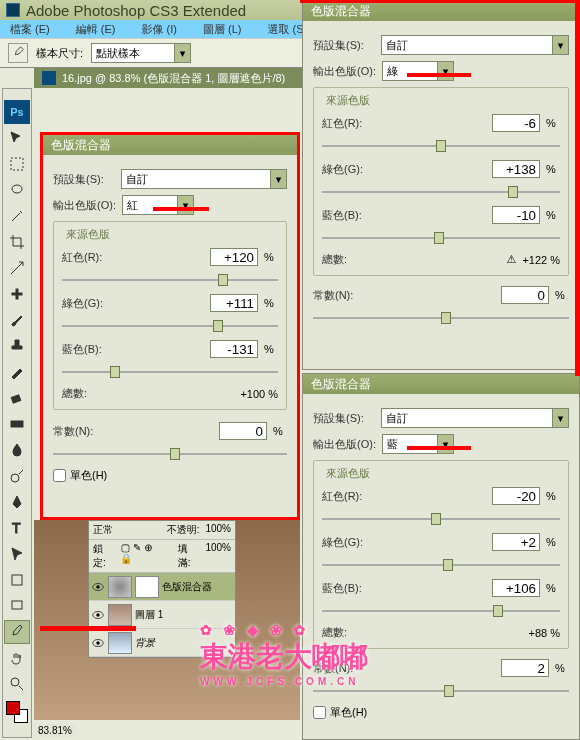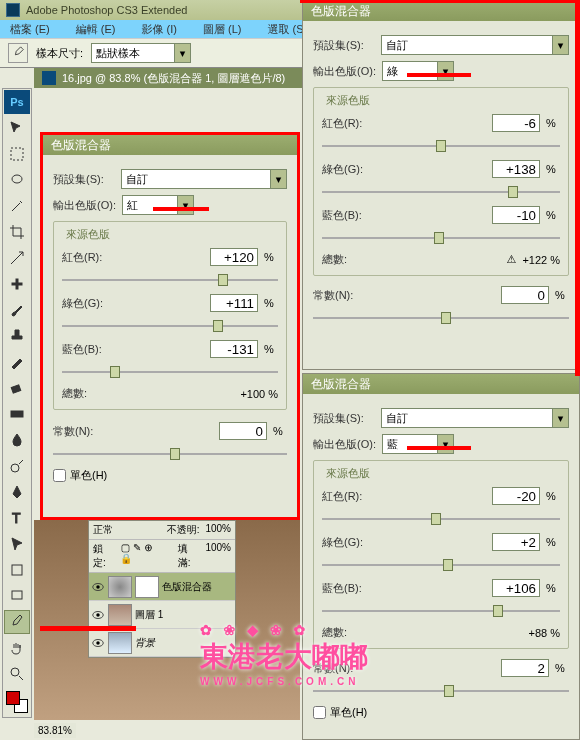--- a/index.html
+++ b/index.html
@@ -1,32 +1,32 @@
 <!DOCTYPE html>
 <html><head>
 <meta charset="utf-8">
 <style>
 * { box-sizing: border-box; margin: 0; padding: 0; font-family: "Microsoft YaHei", Arial, sans-serif; }
 body { width: 580px; height: 740px; background: #e8eadc; overflow: hidden; position: relative; font-size: 11px; }
 
 .titlebar { background: linear-gradient(#c6d0a4, #b8c28e); height: 20px; display: flex; align-items: center; padding: 0 6px; }
 .titlebar .ps-icon { width: 14px; height: 14px; background: #0a3a5a; border: 1px solid #3a6a8a; margin-right: 6px; }
-.titlebar-text { color: #3a4028; font-size: 11px; }
+.titlebar-text { color: #3a4028; font-size: 15px; }
 
 .menubar { background: #7dd3fc; height: 18px; display: flex; padding: 0 6px; gap: 18px; align-items: center; }
 .menubar span { padding: 0 4px; color: #333; cursor: default; }
 
 .optionsbar { background: #ecefe0; height: 30px; border-top: 1px solid #ccc; border-bottom: 1px solid #888; display: flex; align-items: center; padding: 0 8px; gap: 8px; }
 .eyedrop { width: 20px; height: 20px; border: 1px solid #999; display: flex; align-items: center; justify-content: center; }
 .eyedrop svg { width: 14px; height: 14px; }
 
 .doc-tab { background: #7b8b5a; color: #fff; height: 20px; display: flex; align-items: center; padding: 0 8px; margin-left: 34px; }
 .doc-tab .mini { width: 14px; height: 14px; background: #0a4a7a; margin-right: 6px; }
 
-.toolbox { position: absolute; left: 2px; top: 88px; width: 30px; background: #e4e6d8; border: 1px solid #999; display: flex; flex-direction: column; padding: 0 0; }
+.toolbox { position: absolute; left: 2px; top: 88px; width: 30px; background: #e4e6d8; border: 1px solid #999; display: flex; flex-direction: column; padding: 10px 0; }
 .tool { width: 26px; height: 24px; margin: 1px auto; display: flex; align-items: center; justify-content: center; cursor: pointer; }
 .tool.active { background: #b5c497; border: 1px solid #7a8a5a; }
 .tool svg { width: 16px; height: 16px; fill: #333; stroke: #333; }
 .swatches { margin: 4px auto; width: 22px; height: 22px; position: relative; }
 .sw-fg { position: absolute; width: 14px; height: 14px; background: #d00000; border: 1px solid #000; top: 0; left: 0; }
 .sw-bg { position: absolute; width: 14px; height: 14px; background: #fff; border: 1px solid #000; bottom: 0; right: 0; }
 
 .panel { position: absolute; background: #e4e7d8; border: 1px solid #8a8a7a; }
 .panel-title { background: linear-gradient(#9cad70, #8a9b5e); color: #fff; height: 20px; display: flex; align-items: center; padding: 0 8px; font-size: 12px; }
 .panel-body { padding: 8px 10px; }

